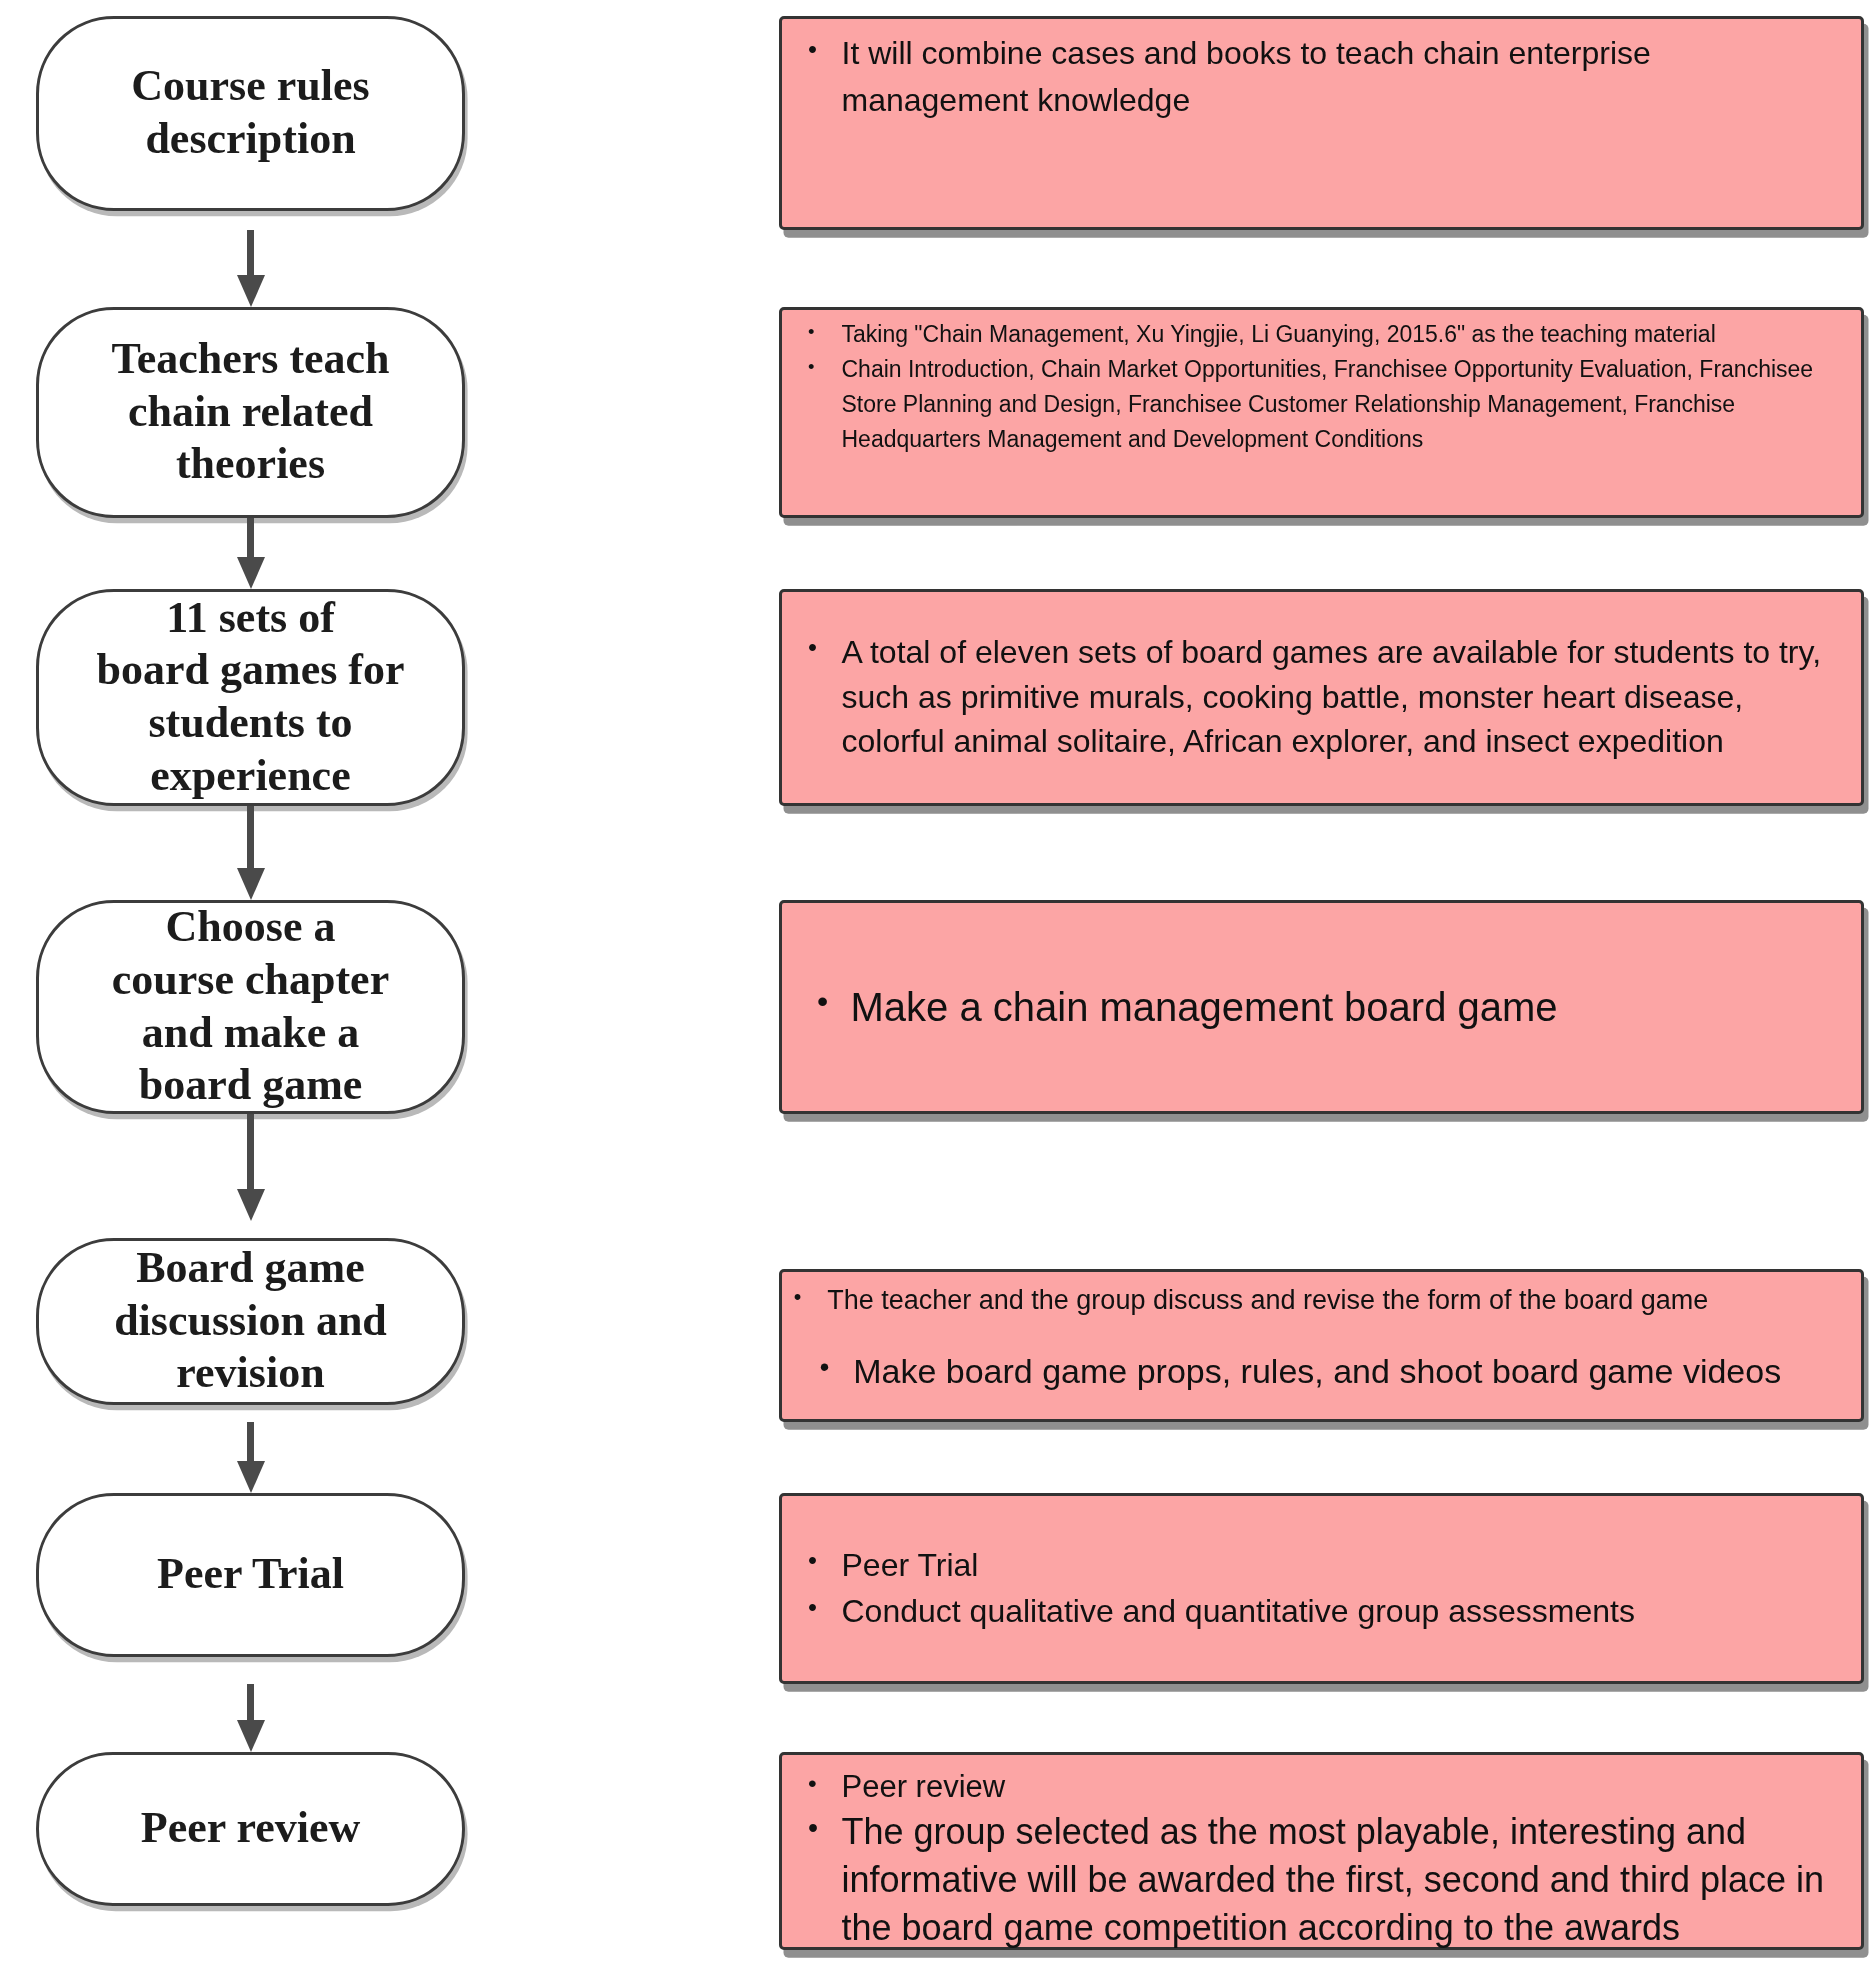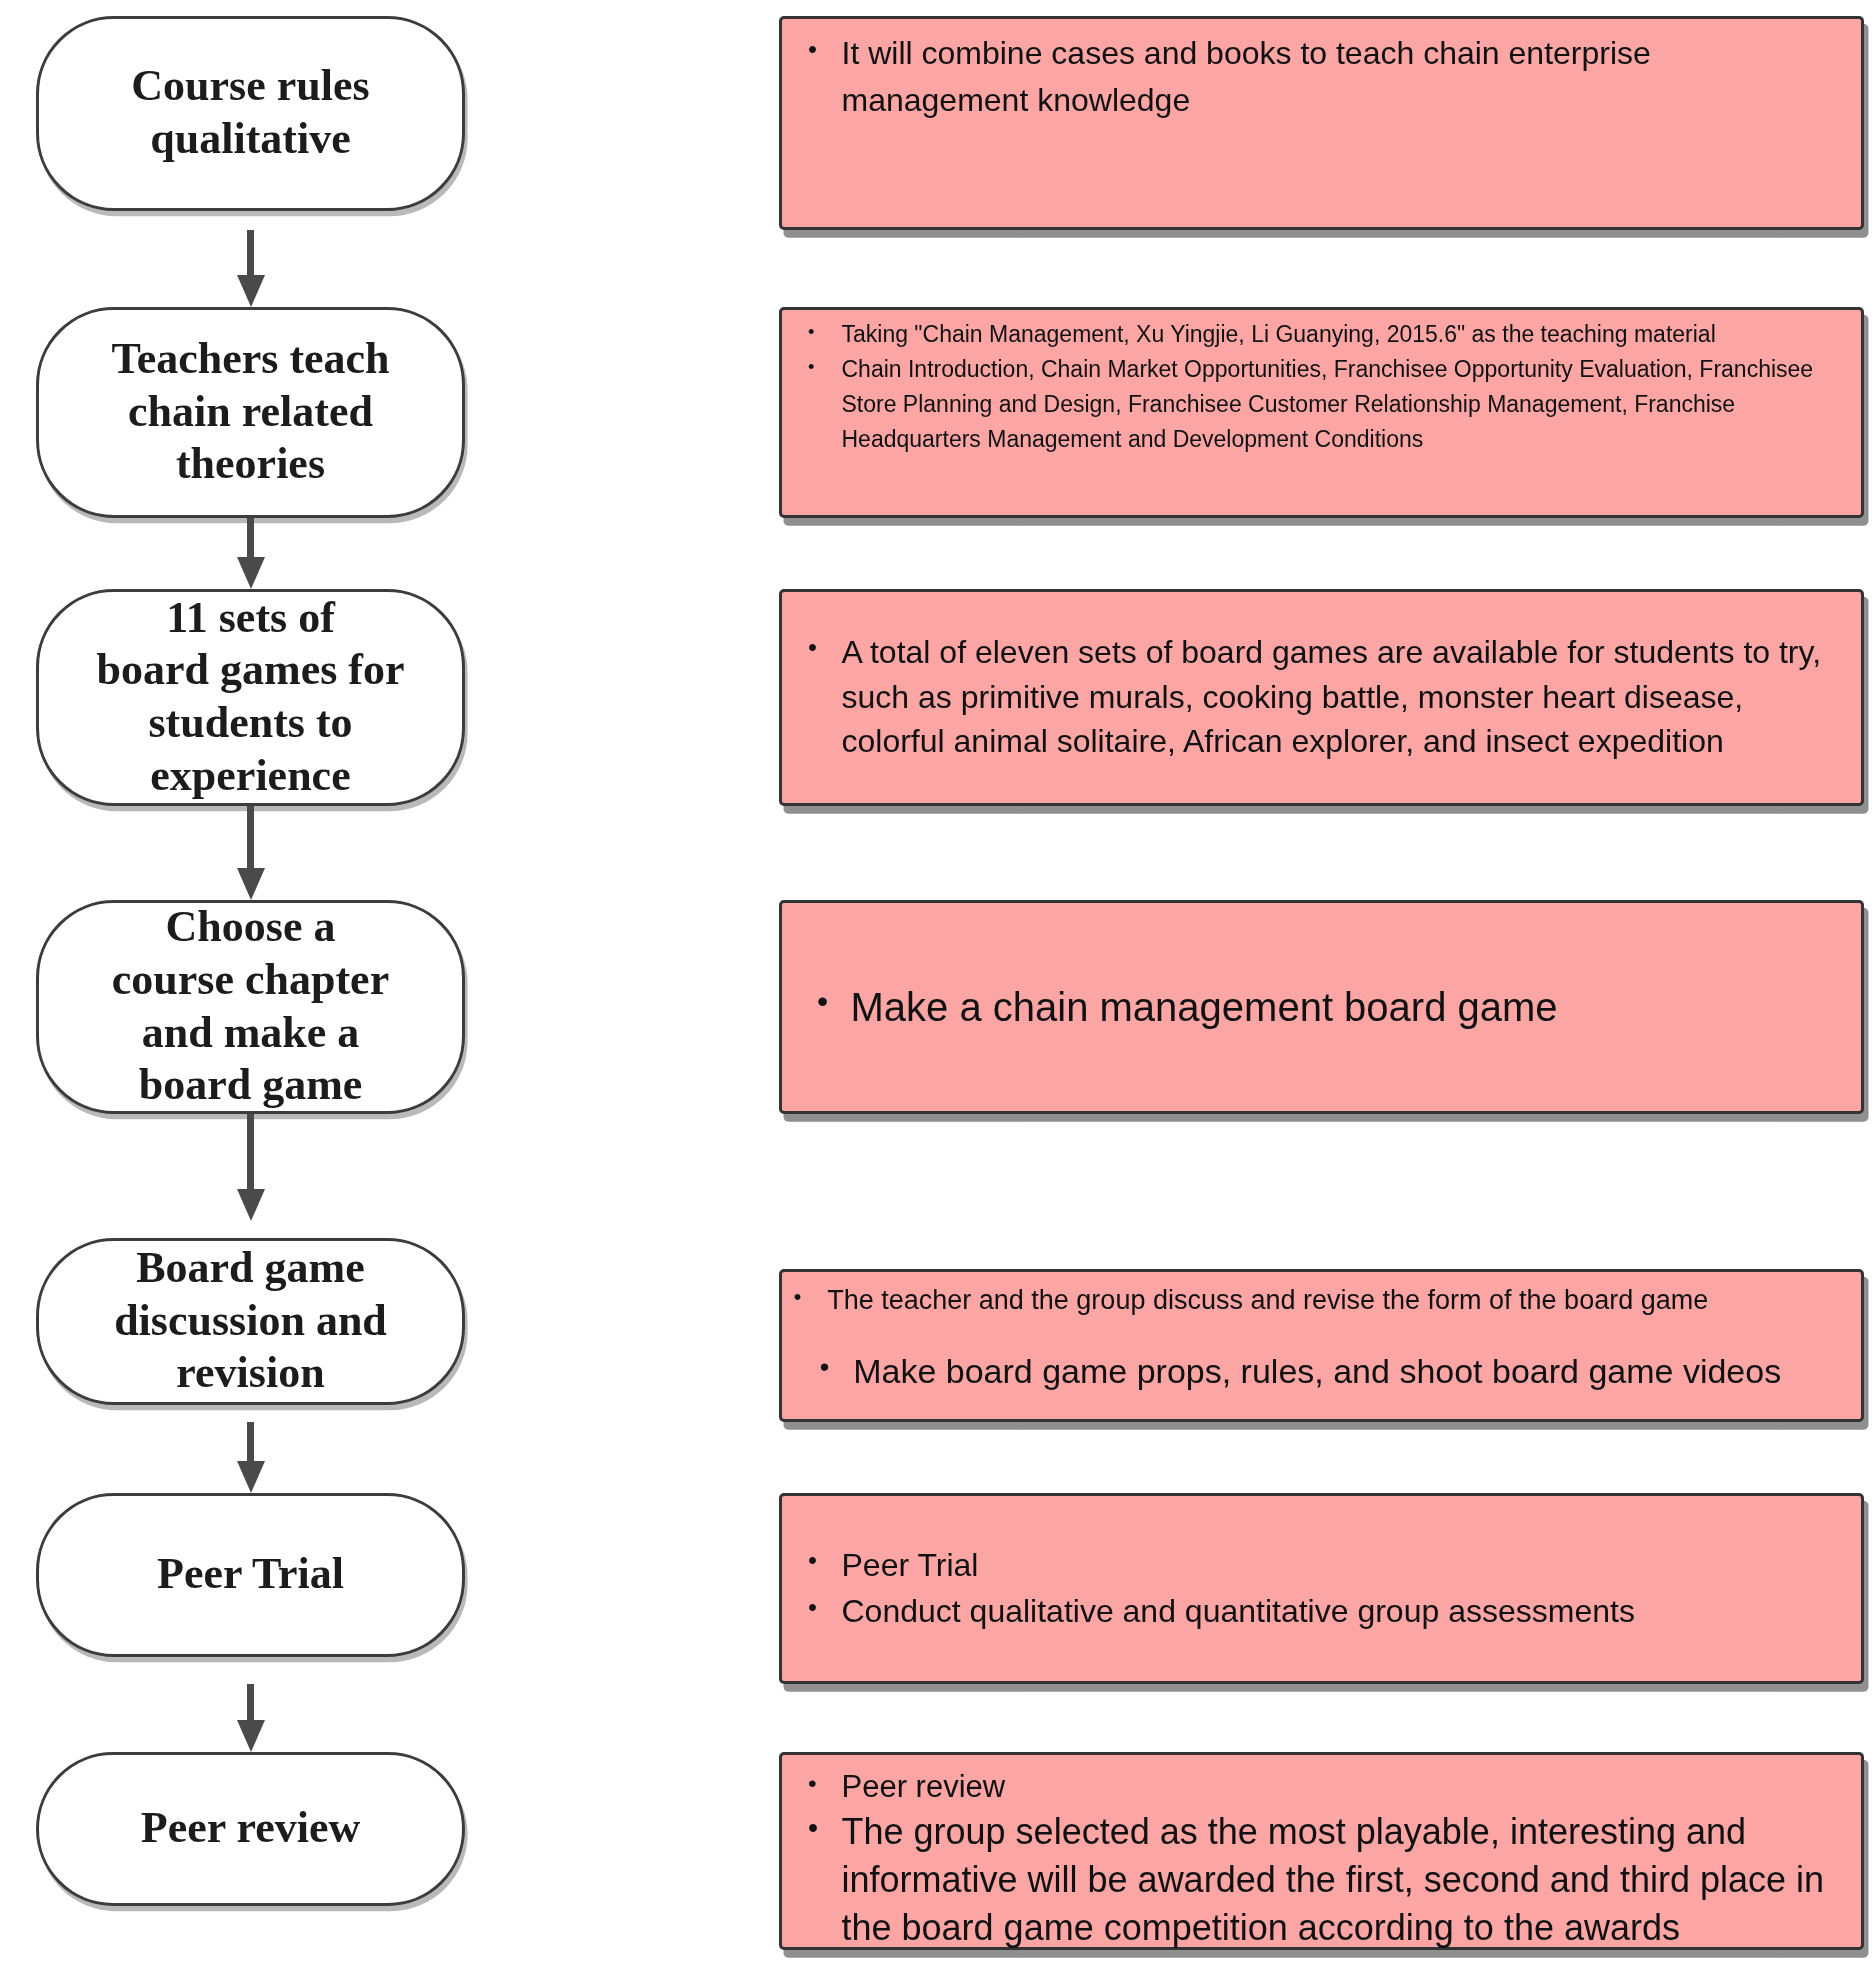--- a/index.html
+++ b/index.html
@@ -86,21 +86,21 @@
   .b7 .d1{font-size:36px;line-height:1.33;}
 </style>
 </head>
 <body>
 
 <div class="page">
   <div class="grid">
 
     <div class="node n1">
       <span class="node-label">Course rules
-qualitative</span>
+description</span>
     </div>
     <div class="detail-box x1 b1">
       <ul>
         <li>It will combine cases and books to teach chain enterprise management knowledge</li>
       </ul>
     </div>
 
     <div class="arrow a1">
       <div class="shaft"></div>
       <div class="head"></div>

